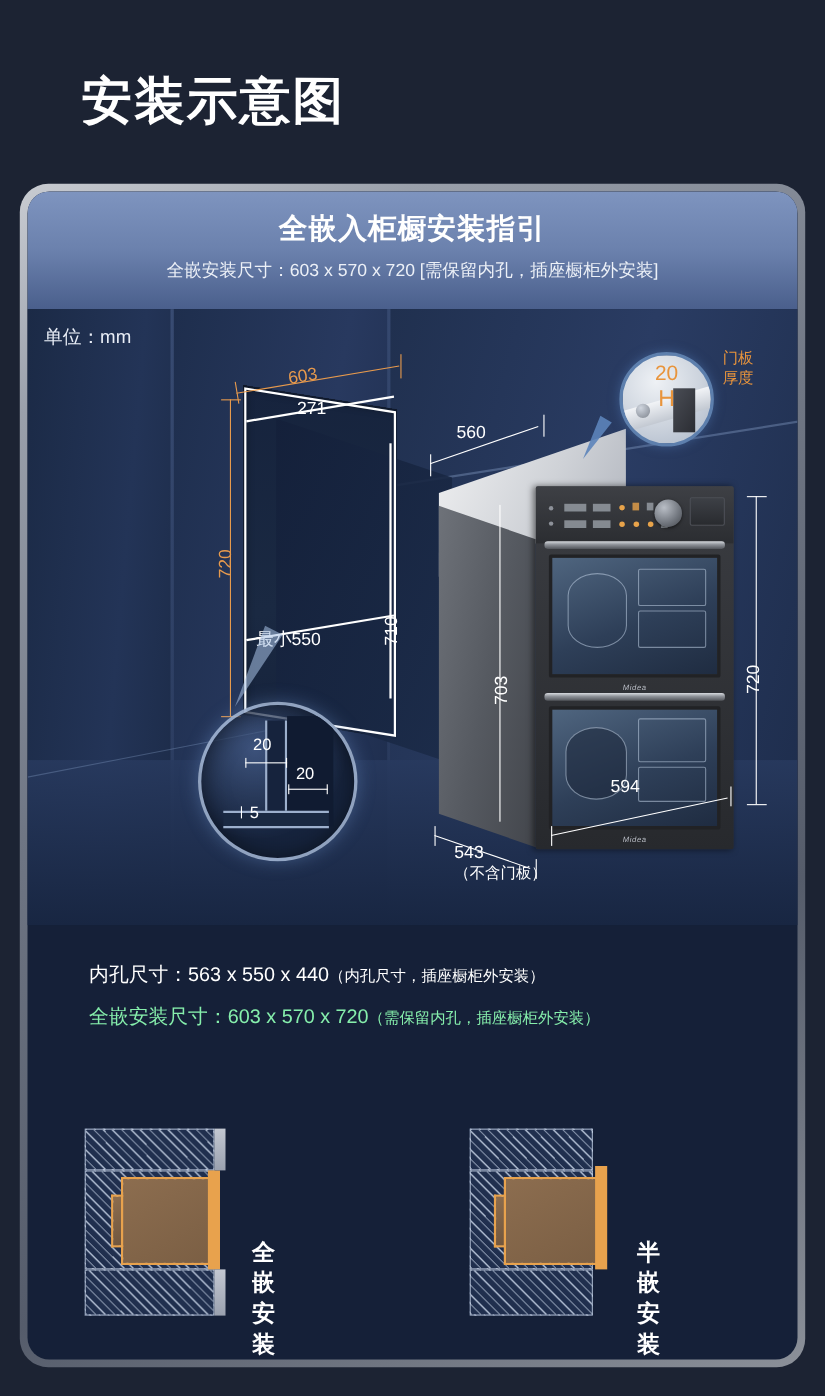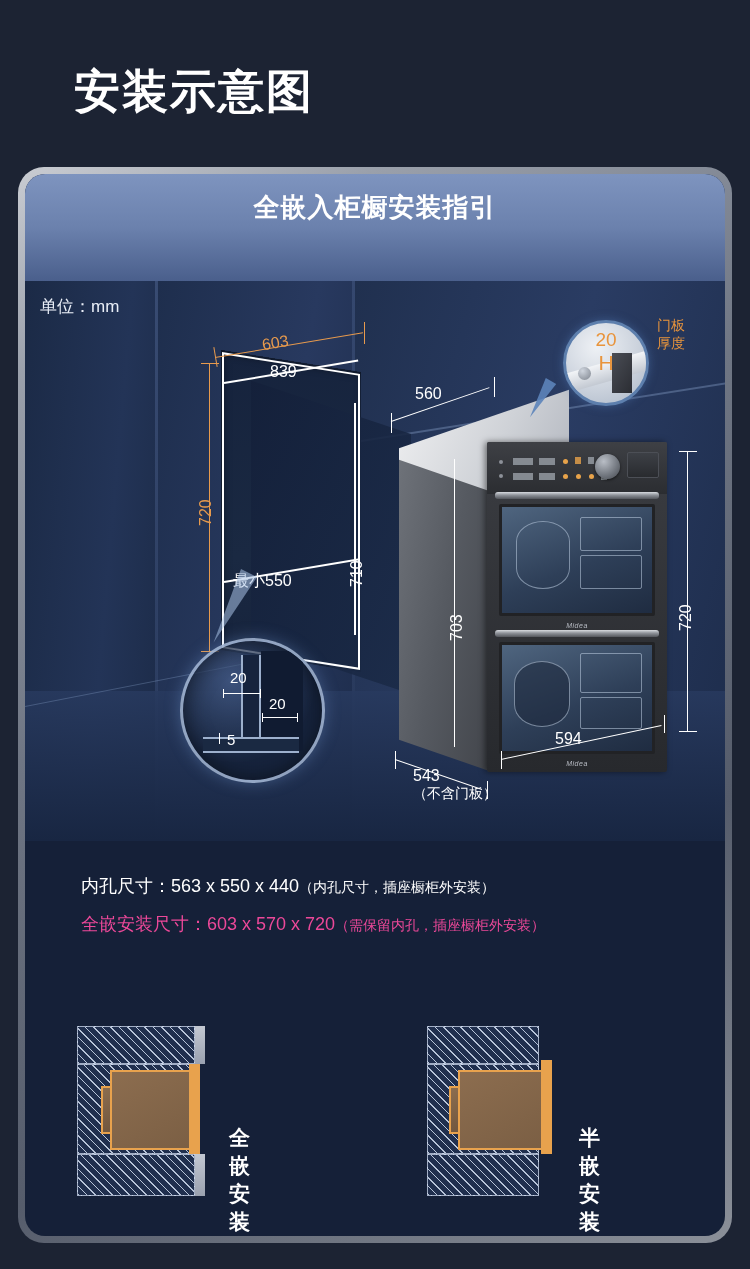--- a/index.html
+++ b/index.html
@@ -295,31 +295,31 @@
   #d543-line { left:18px; top:448px; width:92px; height:1px;
                transform:rotate(19deg); transform-origin:left center; }
   #d543-tickl{ left:18px; top:440px; width:1px; height:18px; }
   #d543-tickr{ left:110px; top:470px; width:1px; height:18px; }
   #d543-text { left:36px; top:455px; text-align:left; line-height:1.2; }
 
   #d594-line { left:124px; top:448px; width:164px; height:1px;
                transform:rotate(-12deg); transform-origin:left center; }
   #d594-tickl{ left:124px; top:440px; width:1px; height:18px; }
   #d594-tickr{ left:287px; top:404px; width:1px; height:18px; }
-  #d594-text { left:178px; top:419px; }
+  #d594-text { left:178px; top:396px; }
 
   
   #spec-block { position:absolute; left:56px; top:700px; width:620px; }
   #spec-head {
     font-size:20px; font-weight:700; color:#ffffff; margin-bottom:16px;
   }
   #spec-head .sub { font-size:15px; font-weight:400; }
   #spec-row1 { font-size:18px; color:#ffffff; margin-bottom:14px; }
   #spec-row1 .note { font-size:14px; }
-  #spec-row2 { font-size:18px; color:#ec4899; }
+  #spec-row2 { font-size:18px; color:#86efac; }
   #spec-row2 .note { font-size:14px; }
 
   
   .xsec-group { position:absolute; top:852px; }
   #xsec-left  { left:52px; }
   #xsec-right { left:402px; }
 
   .xsec-fig { position:absolute; left:0; top:0; width:140px; height:170px; }
   .hatch {
     position:absolute;
@@ -353,20 +353,21 @@
 </head>
 <body>
 
 <div id="page-title">安装示意图</div>
 
 <div id="panel-frame">
   <div id="panel-inner">
 
     <div id="header-band">
       <div id="header-title">全嵌入柜橱安装指引</div>
+      <div id="header-sub">全嵌安装尺寸：603 x 570 x 720 [需保留内孔，插座橱柜外安装]</div>
     </div>
 
     <div id="diagram-area">
 
       <div id="wall-left" class="bg-wall"></div>
       <div id="wall-mid" class="bg-wall"></div>
       <div id="wall-right" class="bg-wall"></div>
       <div id="wall-seam1"></div>
       <div id="wall-seam2"></div>
       <div id="floor-band"></div>
@@ -379,21 +380,21 @@
       <div id="niche-face"></div>
 
       <div id="unit-label">单位：mm</div>
 
       <div class="dline dline-or" id="d603-line"></div>
       <div class="dline dline-or" id="d603-tick-l"></div>
       <div class="dline dline-or" id="d603-tick-r"></div>
       <div class="dim dim-or" id="d603-text">603</div>
 
       <div class="dline" id="d563-line"></div>
-      <div class="dim" id="d563-text">839</div>
+      <div class="dim" id="d563-text">271</div>
 
       <div class="dline dline-or" id="d720-line"></div>
       <div class="dline dline-or" id="d720-tick-t"></div>
       <div class="dline dline-or" id="d720-tick-b"></div>
       <div class="dim dim-or" id="d720-text">720</div>
 
       <div class="dline" id="d710-line"></div>
       <div class="dim" id="d710-text">710</div>
 
       <div class="dline" id="d550-line"></div>

